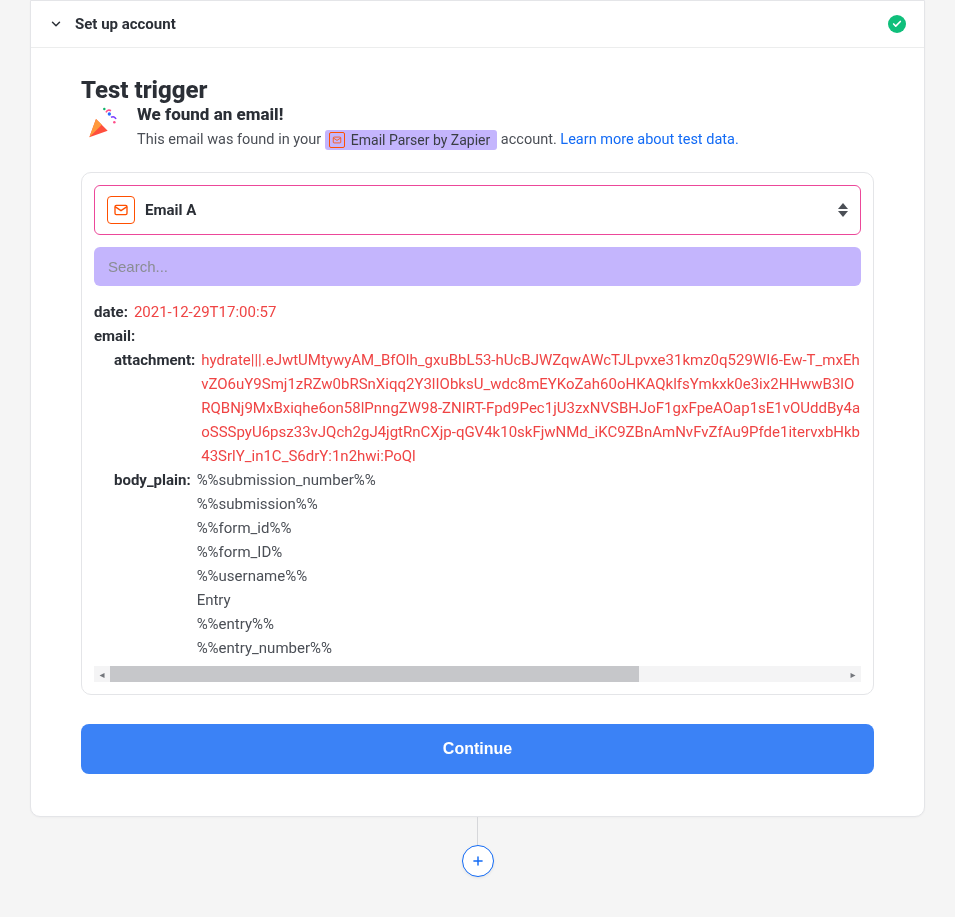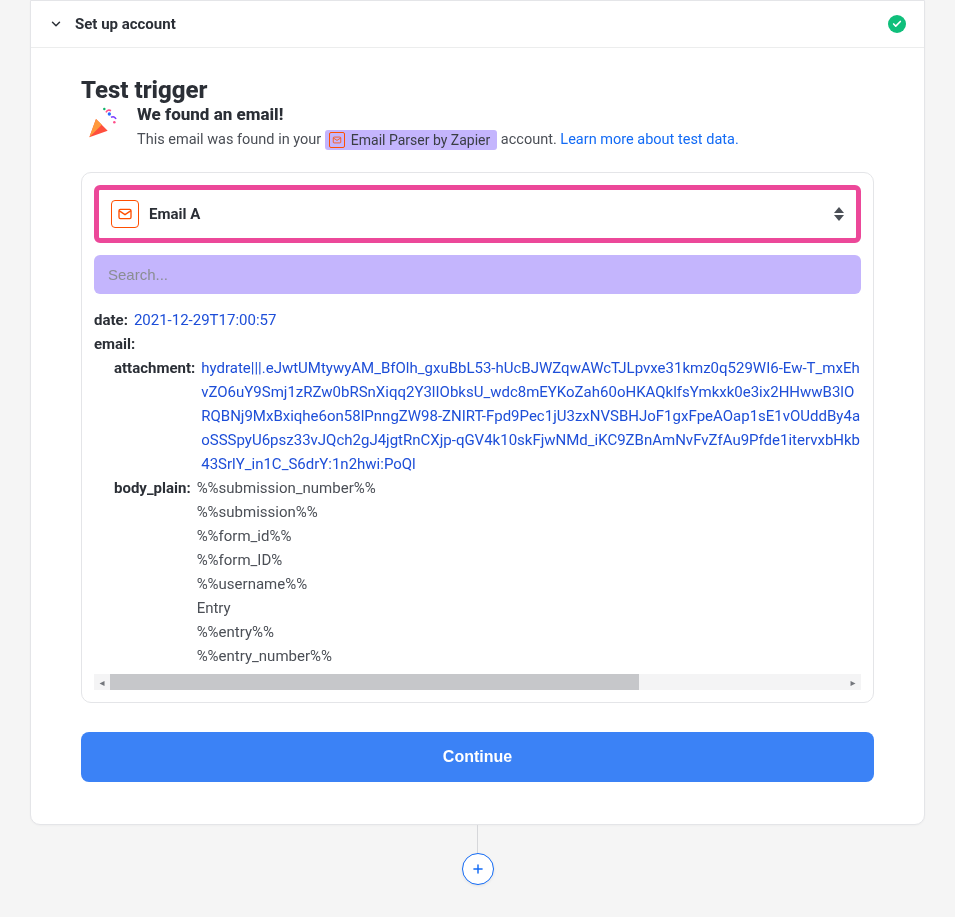--- a/index.html
+++ b/index.html
@@ -91,21 +91,21 @@
   .link {
     color: #136bf5;
     text-decoration: none;
   }
   .sample-panel {
     border: 1px solid #e4e5e8;
     border-radius: 10px;
     padding: 12px;
   }
   .selector {
-    border: 5px solid #ec4899;
+    border: 1px solid #ec4899;
     border-radius: 6px;
     padding: 10px 12px;
     display: flex;
     align-items: center;
     gap: 10px;
     margin-bottom: 12px;
     cursor: pointer;
     justify-content: center;
   }
   .selector .app-icon-box {
@@ -159,21 +159,21 @@
   .data-viewer::-webkit-scrollbar-track { background: #f4f4f5; }
   .data-viewer::-webkit-scrollbar-thumb { background: #c0c1c4; }
   .kv-row { display: flex; align-items: flex-start; }
   .kv-key {
     font-weight: 700;
     color: #2b2f36;
     white-space: nowrap;
     padding-right: 6px;
   }
   .kv-val {
-    color: #1d4ed8;
+    color: #ef4444;
     word-break: break-all;
   }
   .indent-1 { padding-left: 20px; }
   .body-lines { padding-left: 0; }
   .body-line { color: #4b4f56; }
   .hscroll {
     height: 16px;
     background: #f4f4f5;
     display: flex;
     align-items: center;

